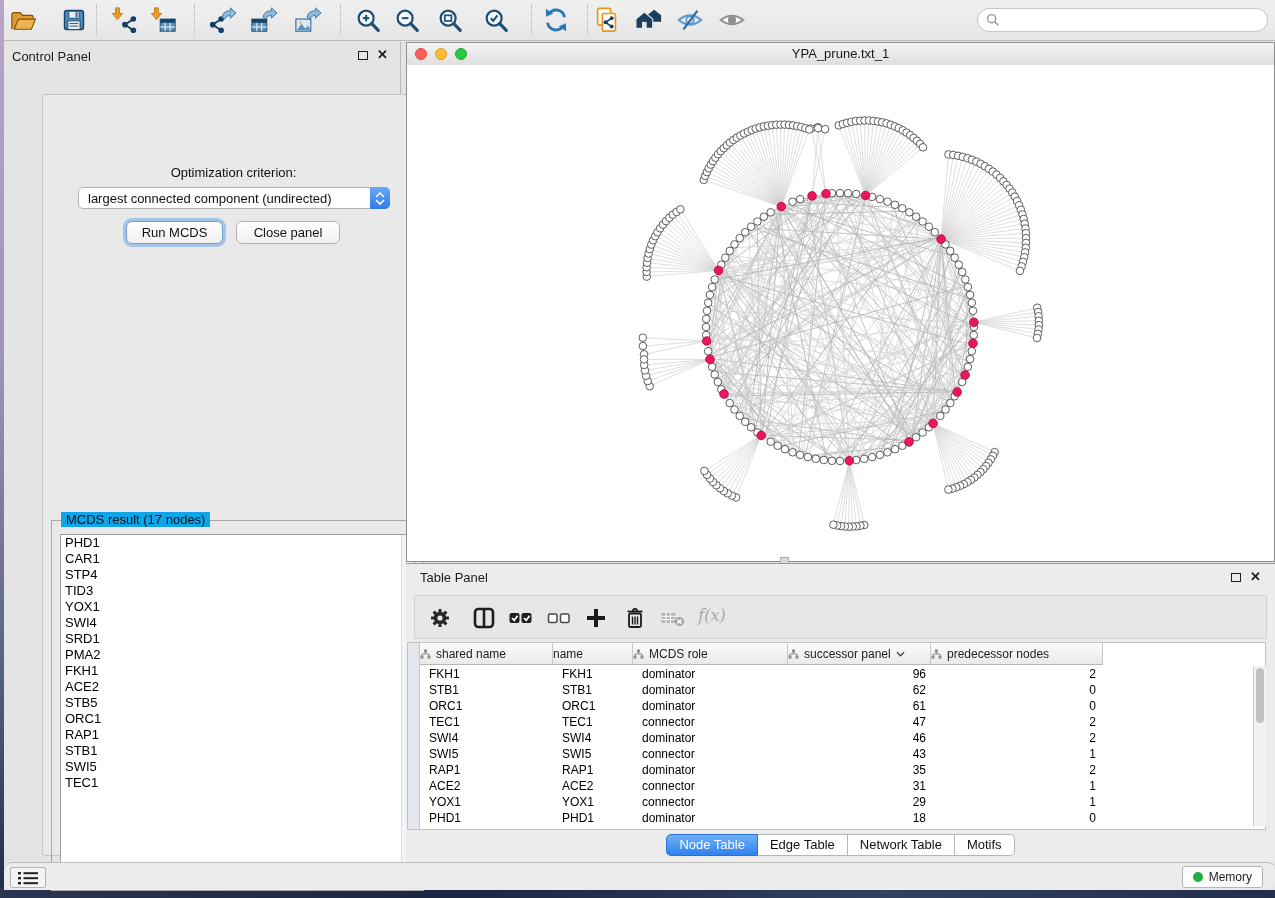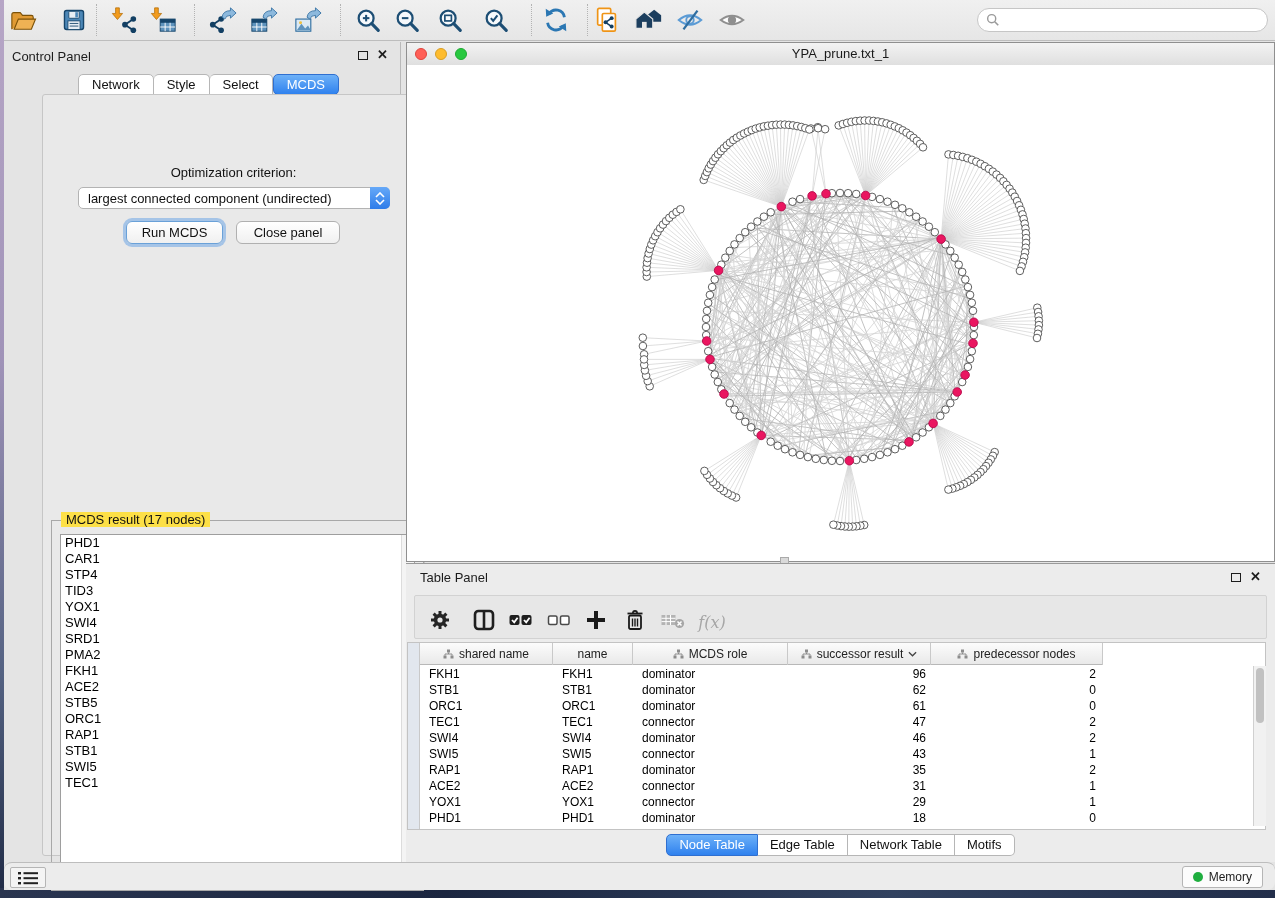--- a/index.html
+++ b/index.html
@@ -35,47 +35,47 @@
   .opt-label { position:absolute; left:0; top:70px; width:100%; text-align:center; font-size:13px; color:#111; }
   .dropdown { position:absolute; left:35px; top:92px; width:312px; height:22px; background:#fff;
     border:1px solid #b3b3b3; border-radius:5px; display:flex; align-items:center; }
   .dropdown .dd-text { flex:1; font-size:13px; padding-left:9px; color:#111; white-space:nowrap; overflow:hidden; }
   .dd-cap { width:20px; height:22px; margin:-1px -1px -1px 0; border-radius:0 5px 5px 0;
     background:linear-gradient(#66a9f8,#2e7ce9); display:flex; flex-direction:column; align-items:center; justify-content:center; gap:1px; }
   .btn { position:absolute; height:23px; background:linear-gradient(#ffffff,#f0f0f0); border:1px solid #b0b0b0;
     border-radius:6px; font-size:13px; color:#111; text-align:center; line-height:21px; }
   .btn.focusring { border-color:#6aa1d8; box-shadow:0 0 0 3px rgba(110,165,230,.55); }
   .result-box { position:absolute; left:8px; top:425px; width:373px; height:371px; border:1px solid #a8a8a8; }
-  .result-legend { position:absolute; top:-9px; left:9px; background:#fde047; padding:0 5px; font-size:13px; color:#111; }
+  .result-legend { position:absolute; top:-9px; left:9px; background:#0ea5e9; padding:0 5px; font-size:13px; color:#111; }
   .result-list { position:absolute; left:8px; top:13px; right:8px; bottom:6px; background:#fff; border:1px solid #9e9e9e; overflow:hidden; }
   .result-scroll { position:absolute; right:0; top:0; bottom:0; width:13px; background:#f4f4f4; border-left:1px solid #dcdcdc; }
   .result-item { font-size:13px; line-height:16px; padding-left:4px; color:#000; }
 
   
   .net-frame { position:absolute; left:402px; top:42px; width:869px; height:520px; border:1px solid #8f8f8f; background:#fff; }
   .net-titlebar { position:absolute; left:0; top:0; width:100%; height:32px;
     background:linear-gradient(#f3f3f3,#d7d7d7); border-bottom:1px solid #a5a5a5; }
   .lights { position:absolute; left:8px; top:5px; display:flex; gap:8px; }
   .light { width:12px; height:12px; border-radius:50%; }
   .net-title { position:absolute; left:0; top:3px; width:100%; text-align:center; font-size:13px; color:#1a1a1a; }
   .net-canvas { position:absolute; left:0; top:22px; width:867px; height:496px; background:#fff; }
   .split-handle { position:absolute; left:373px; bottom:-5px; width:9px; height:9px; background:#d9d9d9; border:1px solid #aaa; }
 
   
   .tp { position:absolute; left:402px; top:563px; width:869px; height:299px; background:#ececec; border-top:1px solid #9a9a9a; }
   .tp-title { position:absolute; left:14px; top:6px; font-size:13px; color:#1c1c1c; }
   .tp-toolbar { position:absolute; left:8px; top:31px; width:853px; height:44px; background:#e7e7e7;
     border:1px solid #d2d2d2; border-radius:2px; }
-  .tpi { position:absolute; top:10px; width:26px; height:26px; display:flex; align-items:flex-end; justify-content:center; }
+  .tpi { position:absolute; top:10px; width:26px; height:26px; display:flex; align-items:flex-start; justify-content:center; }
   .fx-label { font:italic 16px "DejaVu Serif", serif; color:#a6a6a6; }
   .tbl { position:absolute; left:1px; top:78px; width:859px; height:188px; background:#fff; border:1px solid #c3c3c3; }
   .tbl-gutter { position:absolute; left:0; top:0; width:12px; height:100%; background:#e2e7ee; border-right:1px solid #c9c9c9; }
   .tbl-head { position:absolute; left:12px; top:0; height:22px; display:flex;
     background:linear-gradient(#fcfcfc,#e9e9e9); border-bottom:1px solid #b8b8b8; }
-  .th { display:flex; align-items:center; justify-content:center; gap:5px; font-size:12px; color:#222;
+  .th { display:flex; align-items:center; gap:5px; font-size:12px; color:#222;
     border-right:1px solid #c9c9c9; height:22px; }
   .tbl-rows { position:absolute; left:12px; top:23px; }
   .tr { display:flex; height:16px; line-height:16px; font-size:12px; color:#000; }
   .td { overflow:hidden; white-space:nowrap; }
   .td.t { padding-left:9px; text-align:left; }
   .td.n4 { padding-right:5px; text-align:right; }
   .td.n5 { padding-right:7px; text-align:right; }
   .c1{width:133px}.c2{width:80px}.c3{width:155px}.c4{width:143px}.c5{width:172px}
   .tbl-scroll { position:absolute; left:845px; top:23px; width:13px; height:160px; background:#f1f1f1; border-left:1px solid #d0d0d0; }
   .tbl-thumb { position:absolute; left:2px; top:2px; width:8px; height:55px; background:#c1c1c1; border-radius:4px; }
@@ -252,26 +252,20 @@
           </svg>
         <input type="text" placeholder="" style="">
       </div>
     </div>
 
     <div class="cp">
       <div class="cp-title">Control Panel</div>
       <div class="win-btns" style="right:12px">
         <span class="float-ic"></span>
         <span class="close-ic">✕</span>
-      </div>
-      <div class="cp-tabs">
-        <span class="cp-tab">Network</span>
-        <span class="cp-tab">Style</span>
-        <span class="cp-tab">Select</span>
-        <span class="cp-tab active">MCDS</span>
       </div>
       <div class="cp-inner">
         <div class="opt-label">Optimization criterion:</div>
         <div class="dropdown">
           <span class="dd-text">largest connected component (undirected)</span>
           <span class="dd-cap">
             <svg width="10" height="6" viewBox="0 0 10 6">
                 <polyline points="1,5 5,1 9,5" fill="none" stroke="#fff" stroke-width="1.6"></polyline>
               </svg>
             <svg width="10" height="6" viewBox="0 0 10 6">
@@ -1179,21 +1173,21 @@
               </svg>
             <span>MCDS role</span>
           </div>
           <div class="th c4">
             <svg width="11" height="10" viewBox="0 0 11 10">
                 <rect x="4" y="0.5" width="3" height="3" fill="#8c8c8c"></rect>
                 <rect x="0.5" y="6.5" width="3" height="3" fill="#8c8c8c"></rect>
                 <rect x="7.5" y="6.5" width="3" height="3" fill="#8c8c8c"></rect>
                 <path d="M5.5 3.5 V5 M2 6.5 V5 H9 V6.5" fill="none" stroke="#8c8c8c"></path>
               </svg>
-            <span>successor result</span>
+            <span>successor panel</span>
             <svg width="9" height="6" viewBox="0 0 10 6">
                 <polyline points="1,1 5,5 9,1" fill="none" stroke="#444" stroke-width="1.4"></polyline>
               </svg>
           </div>
           <div class="th c5">
             <svg width="11" height="10" viewBox="0 0 11 10">
                 <rect x="4" y="0.5" width="3" height="3" fill="#8c8c8c"></rect>
                 <rect x="0.5" y="6.5" width="3" height="3" fill="#8c8c8c"></rect>
                 <rect x="7.5" y="6.5" width="3" height="3" fill="#8c8c8c"></rect>
                 <path d="M5.5 3.5 V5 M2 6.5 V5 H9 V6.5" fill="none" stroke="#8c8c8c"></path>

